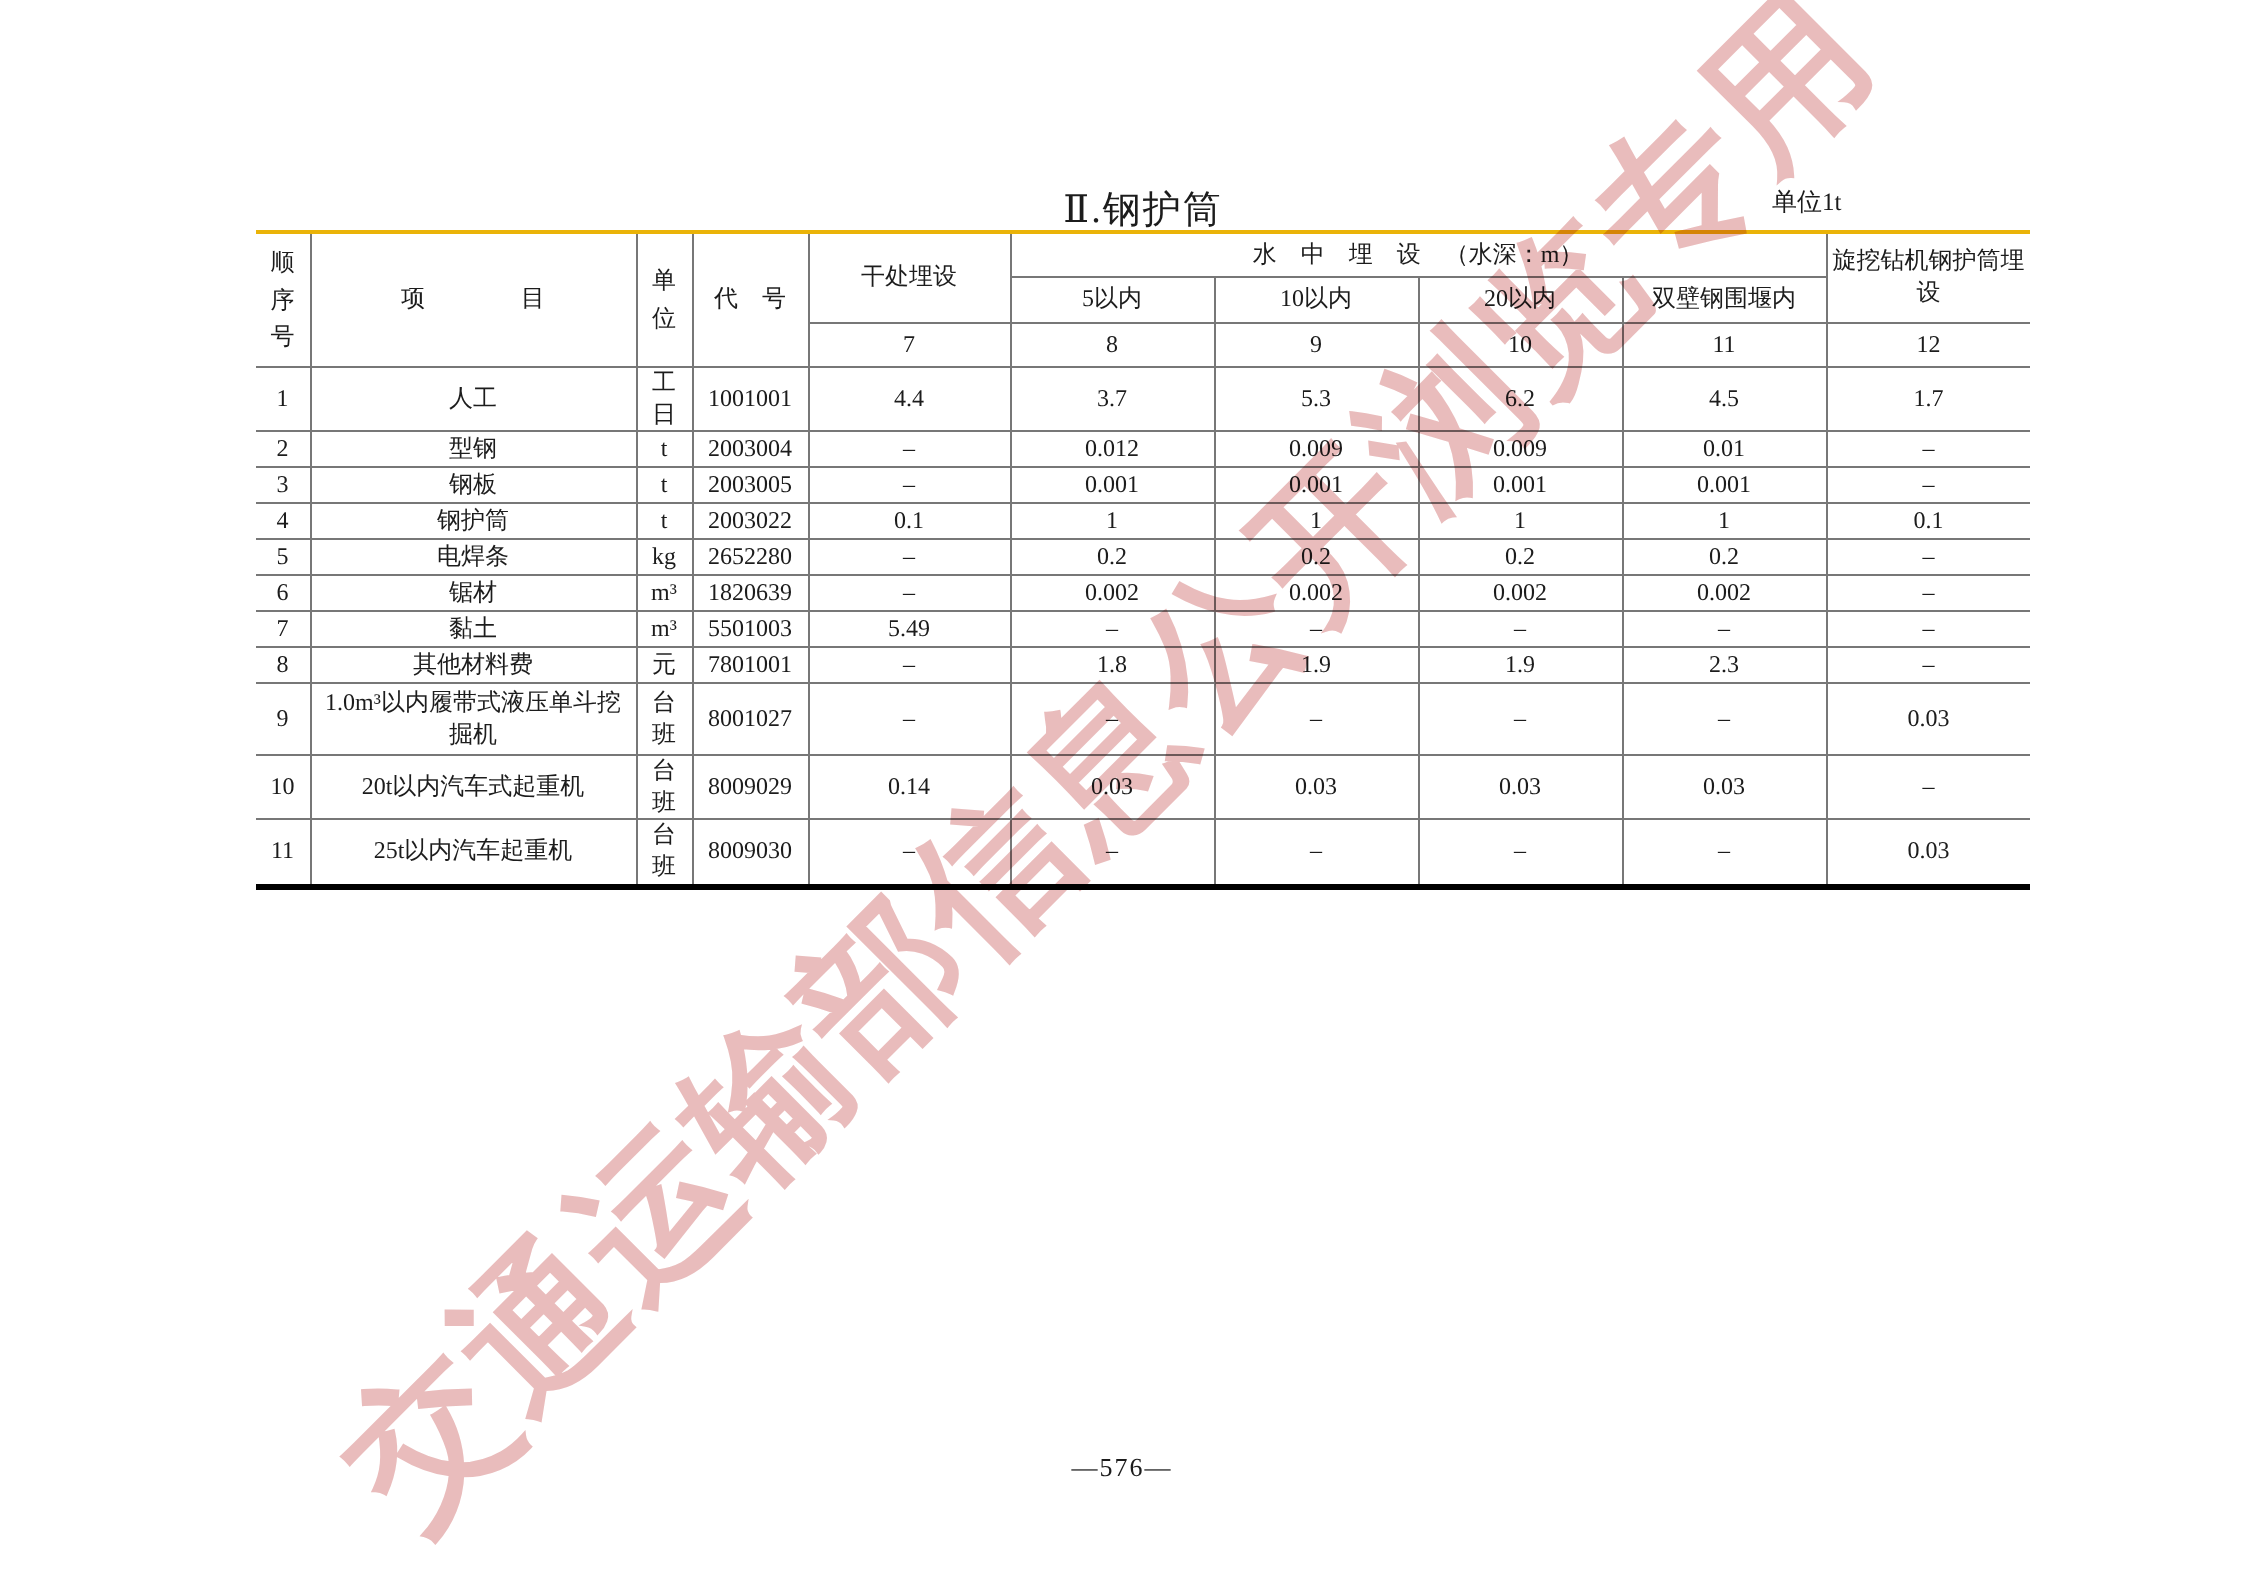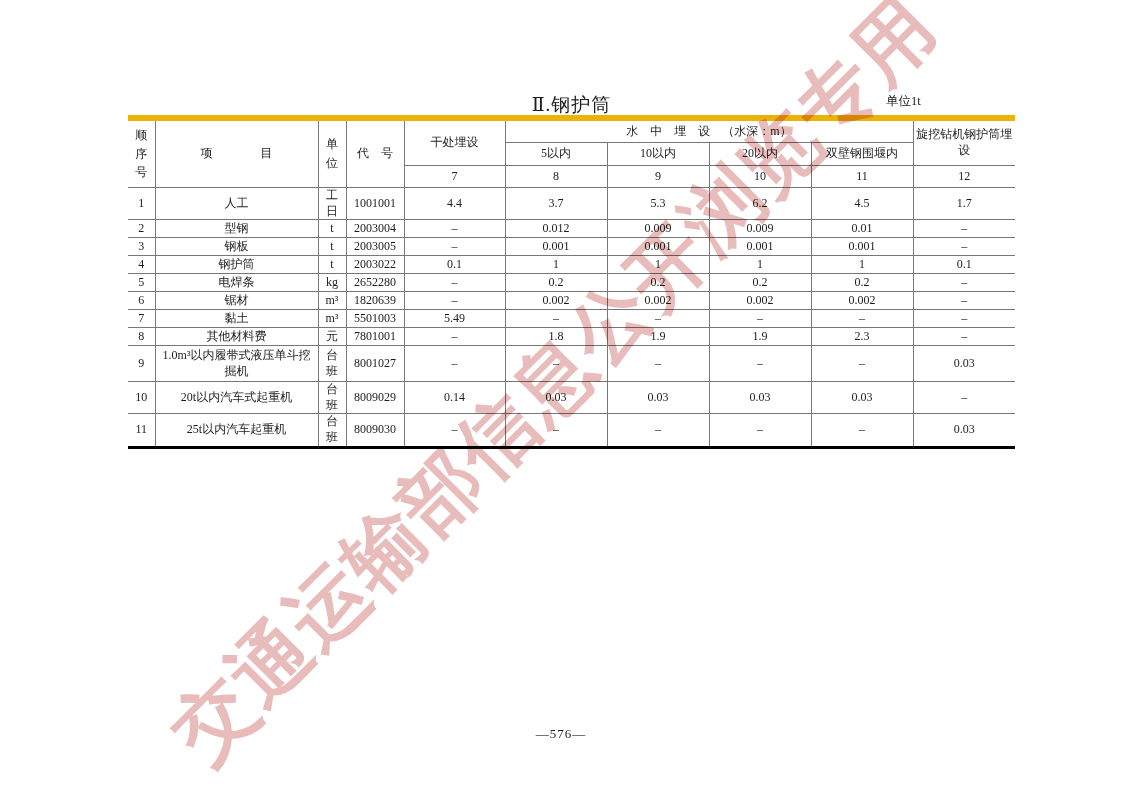--- a/index.html
+++ b/index.html
@@ -12,21 +12,21 @@
   .page-title{
     position:absolute;left:128px;top:92px;width:887px;
     text-align:center;font-size:19px;letter-spacing:1px;
   }
   .unit-note{
     position:absolute;left:886px;top:93px;font-size:12.5px;
   }
   table.quota{
     position:absolute;left:128px;top:115px;width:887px;
     border-collapse:collapse;table-layout:fixed;
-    border-top:6px solid #eab308;border-bottom:3px solid #000;
+    border-top:2px solid #eab308;border-bottom:3px solid #000;
     font-size:12px;
   }
   table.quota th, table.quota td{
     border:1px solid #777;
     font-weight:normal;text-align:center;vertical-align:middle;
     padding:0 2px;line-height:1.3;
     overflow:hidden;
   }
   table.quota tr > *:first-child{border-left:none;}
   table.quota tr > *:last-child{border-right:none;}

